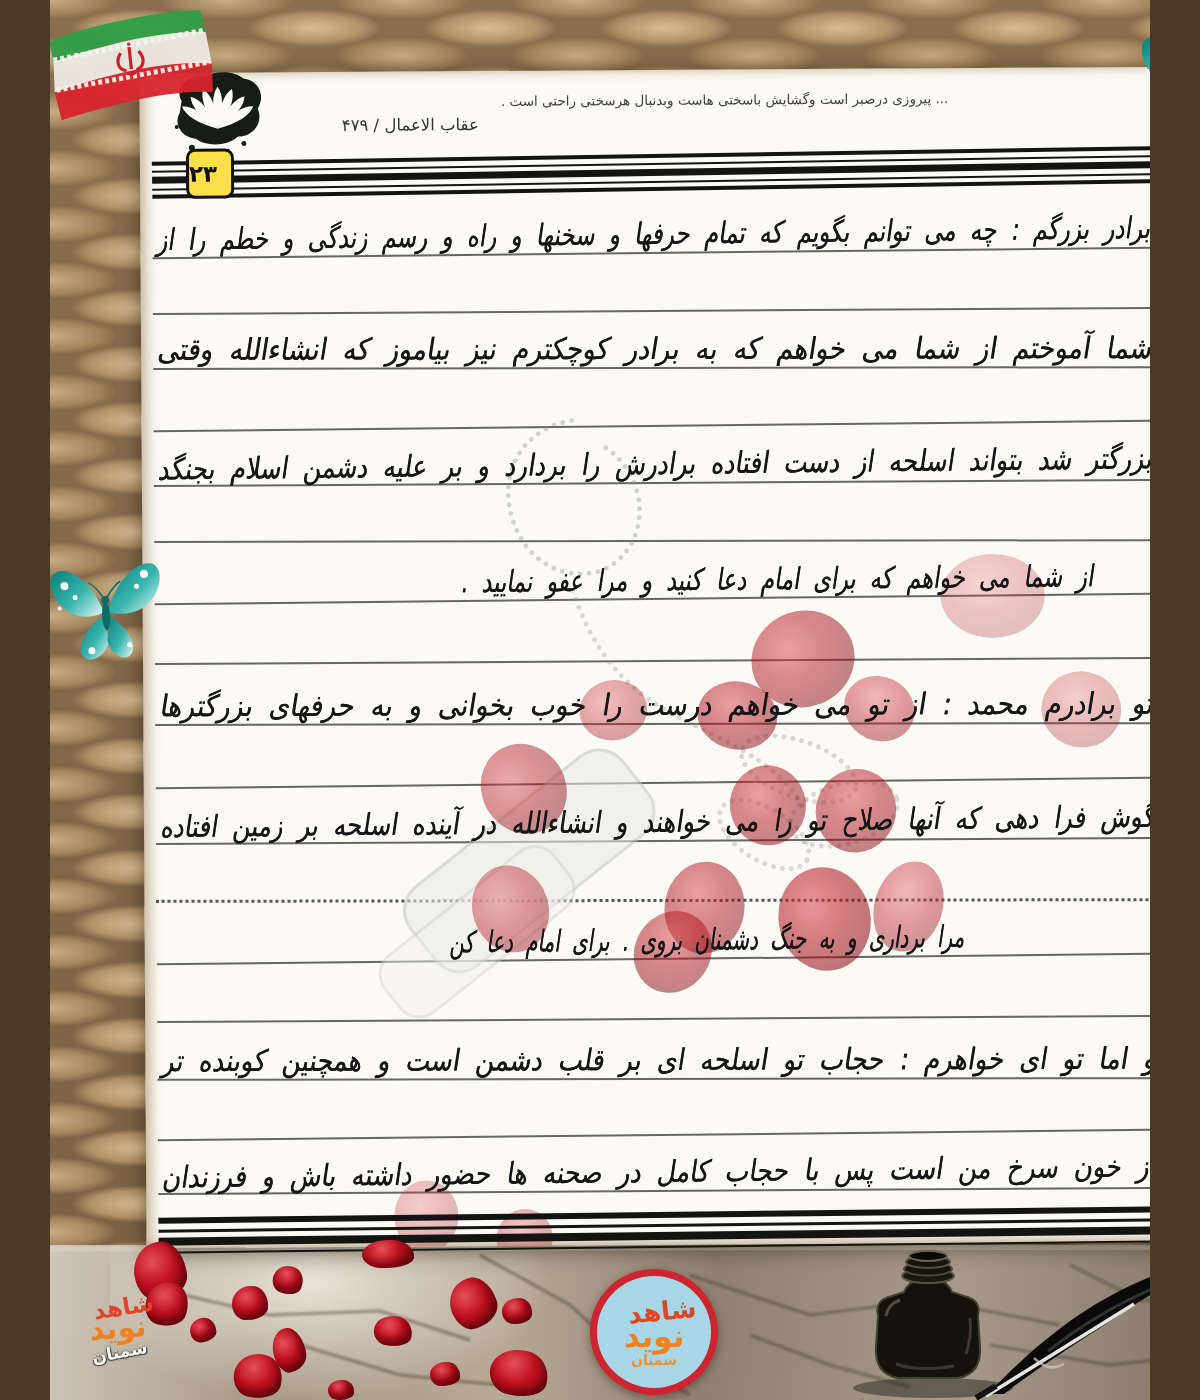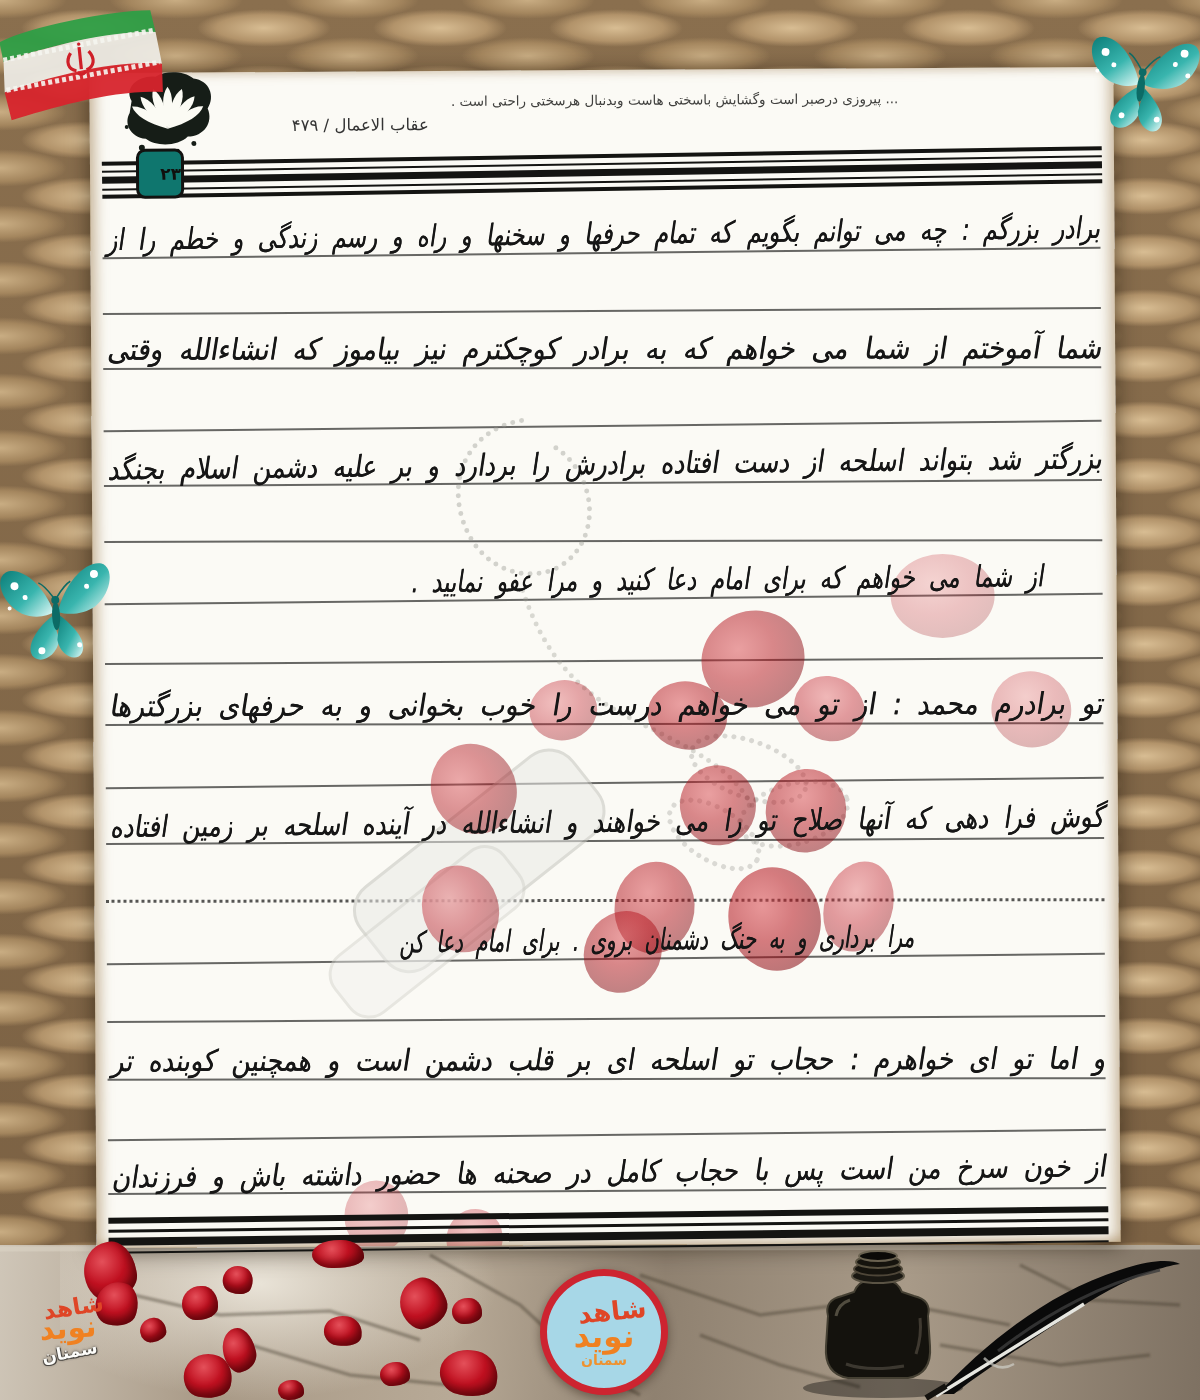--- a/index.html
+++ b/index.html
@@ -1,17 +1,17 @@
 <!DOCTYPE html>
 <html lang="fa"><head>
 <meta charset="utf-8">
 <style>
   html,body{margin:0;padding:0;background:#4a3a26;}
   *{box-sizing:border-box;}
-  #stage{position:relative;width:1200px;height:1400px;overflow:hidden;margin:0 auto;
+  #stage{position:relative;width:1100px;height:1400px;overflow:hidden;margin:0 auto;
          font-family:"DejaVu Sans",sans-serif;}
 
   
   .sandbags{
     background-color:#6e563a;
     background-image:
       radial-gradient(ellipse 86px 24px at 50% 50%, #d8bd93 0%, #b2936a 55%, rgba(62,44,26,0) 78%),
       radial-gradient(ellipse 86px 24px at 50% 50%, #c9ad83 0%, #a4865e 55%, rgba(62,44,26,0) 78%),
       linear-gradient(180deg,#8a6f4e,#7c6244);
     background-size:176px 56px,176px 56px,100% 100%;
@@ -39,23 +39,23 @@
   .typed{position:absolute;color:#40403e;direction:rtl;white-space:nowrap;text-align:right;}
   #top-quote{left:350px;top:22px;width:470px;font-size:13.5px;text-align:center;}
   #book-header{left:202px;top:44px;font-size:16.5px;color:#333;}
 
   .rule{position:absolute;left:12px;width:998px;height:2px;background:#2e2e2c;opacity:.72;}
   .rule.dotted{height:0;background:none;border-top:3px dotted #2e2e2c;opacity:.8;}
 
   .band{position:absolute;left:12px;width:1000px;z-index:5;}
   .band i{display:block;background:#141412;}
 
-  #page-box{position:absolute;left:46px;top:76px;width:48px;height:50px;background:#0f766e;
-    border:3px solid #121210;border-radius:9px;z-index:6;display:flex;align-items:center;justify-content:flex-end;
-    font-size:17px;font-weight:bold;color:#10100e;}
+  #page-box{position:absolute;left:46px;top:76px;width:48px;height:50px;background:#fde047;
+    border:3px solid #121210;border-radius:9px;z-index:6;display:flex;align-items:center;justify-content:flex-start;
+    font-size:23px;font-weight:bold;color:#10100e;}
 
   .hand-row{position:absolute;height:78px;line-height:76px;direction:rtl;z-index:3;}
   .hand-text{display:inline-block;white-space:nowrap;font-size:30px;color:#161616;
     word-spacing:9px;transform-origin:100% 60%;text-shadow:0.45px 0 0 #161616;}
 
   #wm{position:absolute;left:0;top:0;z-index:2;pointer-events:none;}
   #rules-layer{position:absolute;inset:0;z-index:1;}
 
   
   #flag{position:absolute;left:-8px;top:8px;width:172px;height:116px;transform:rotate(-6deg);z-index:8;}

